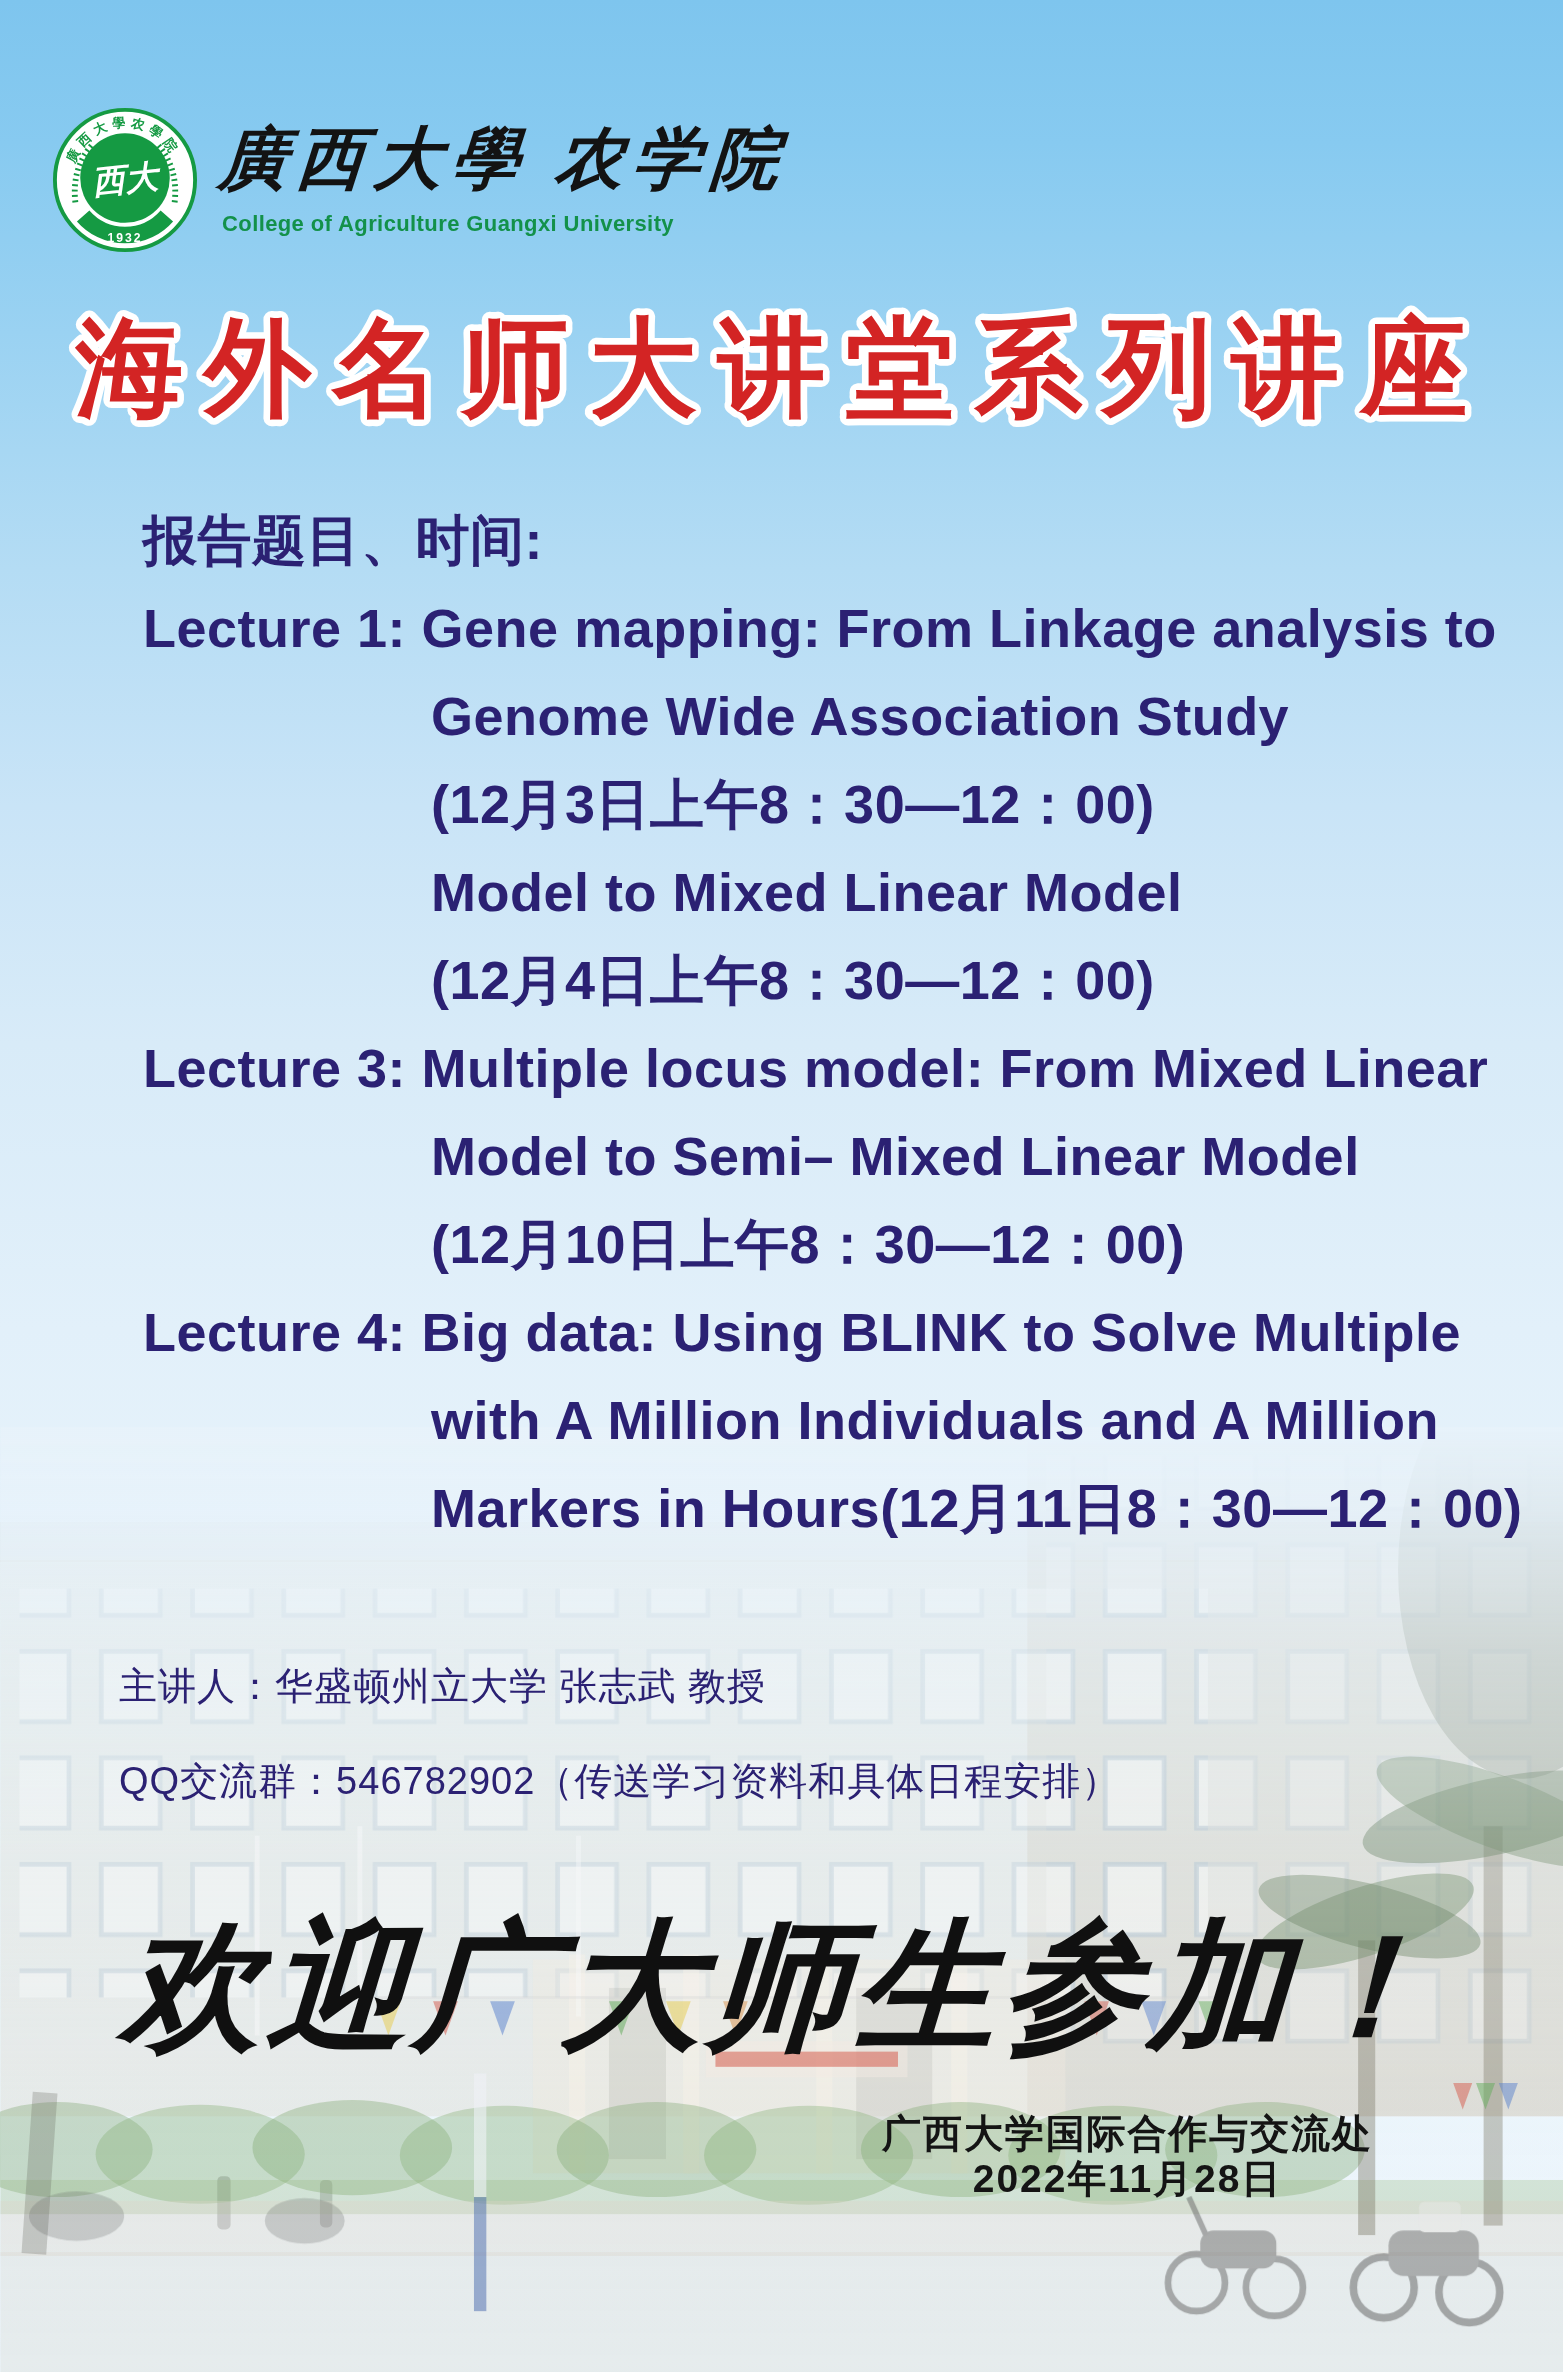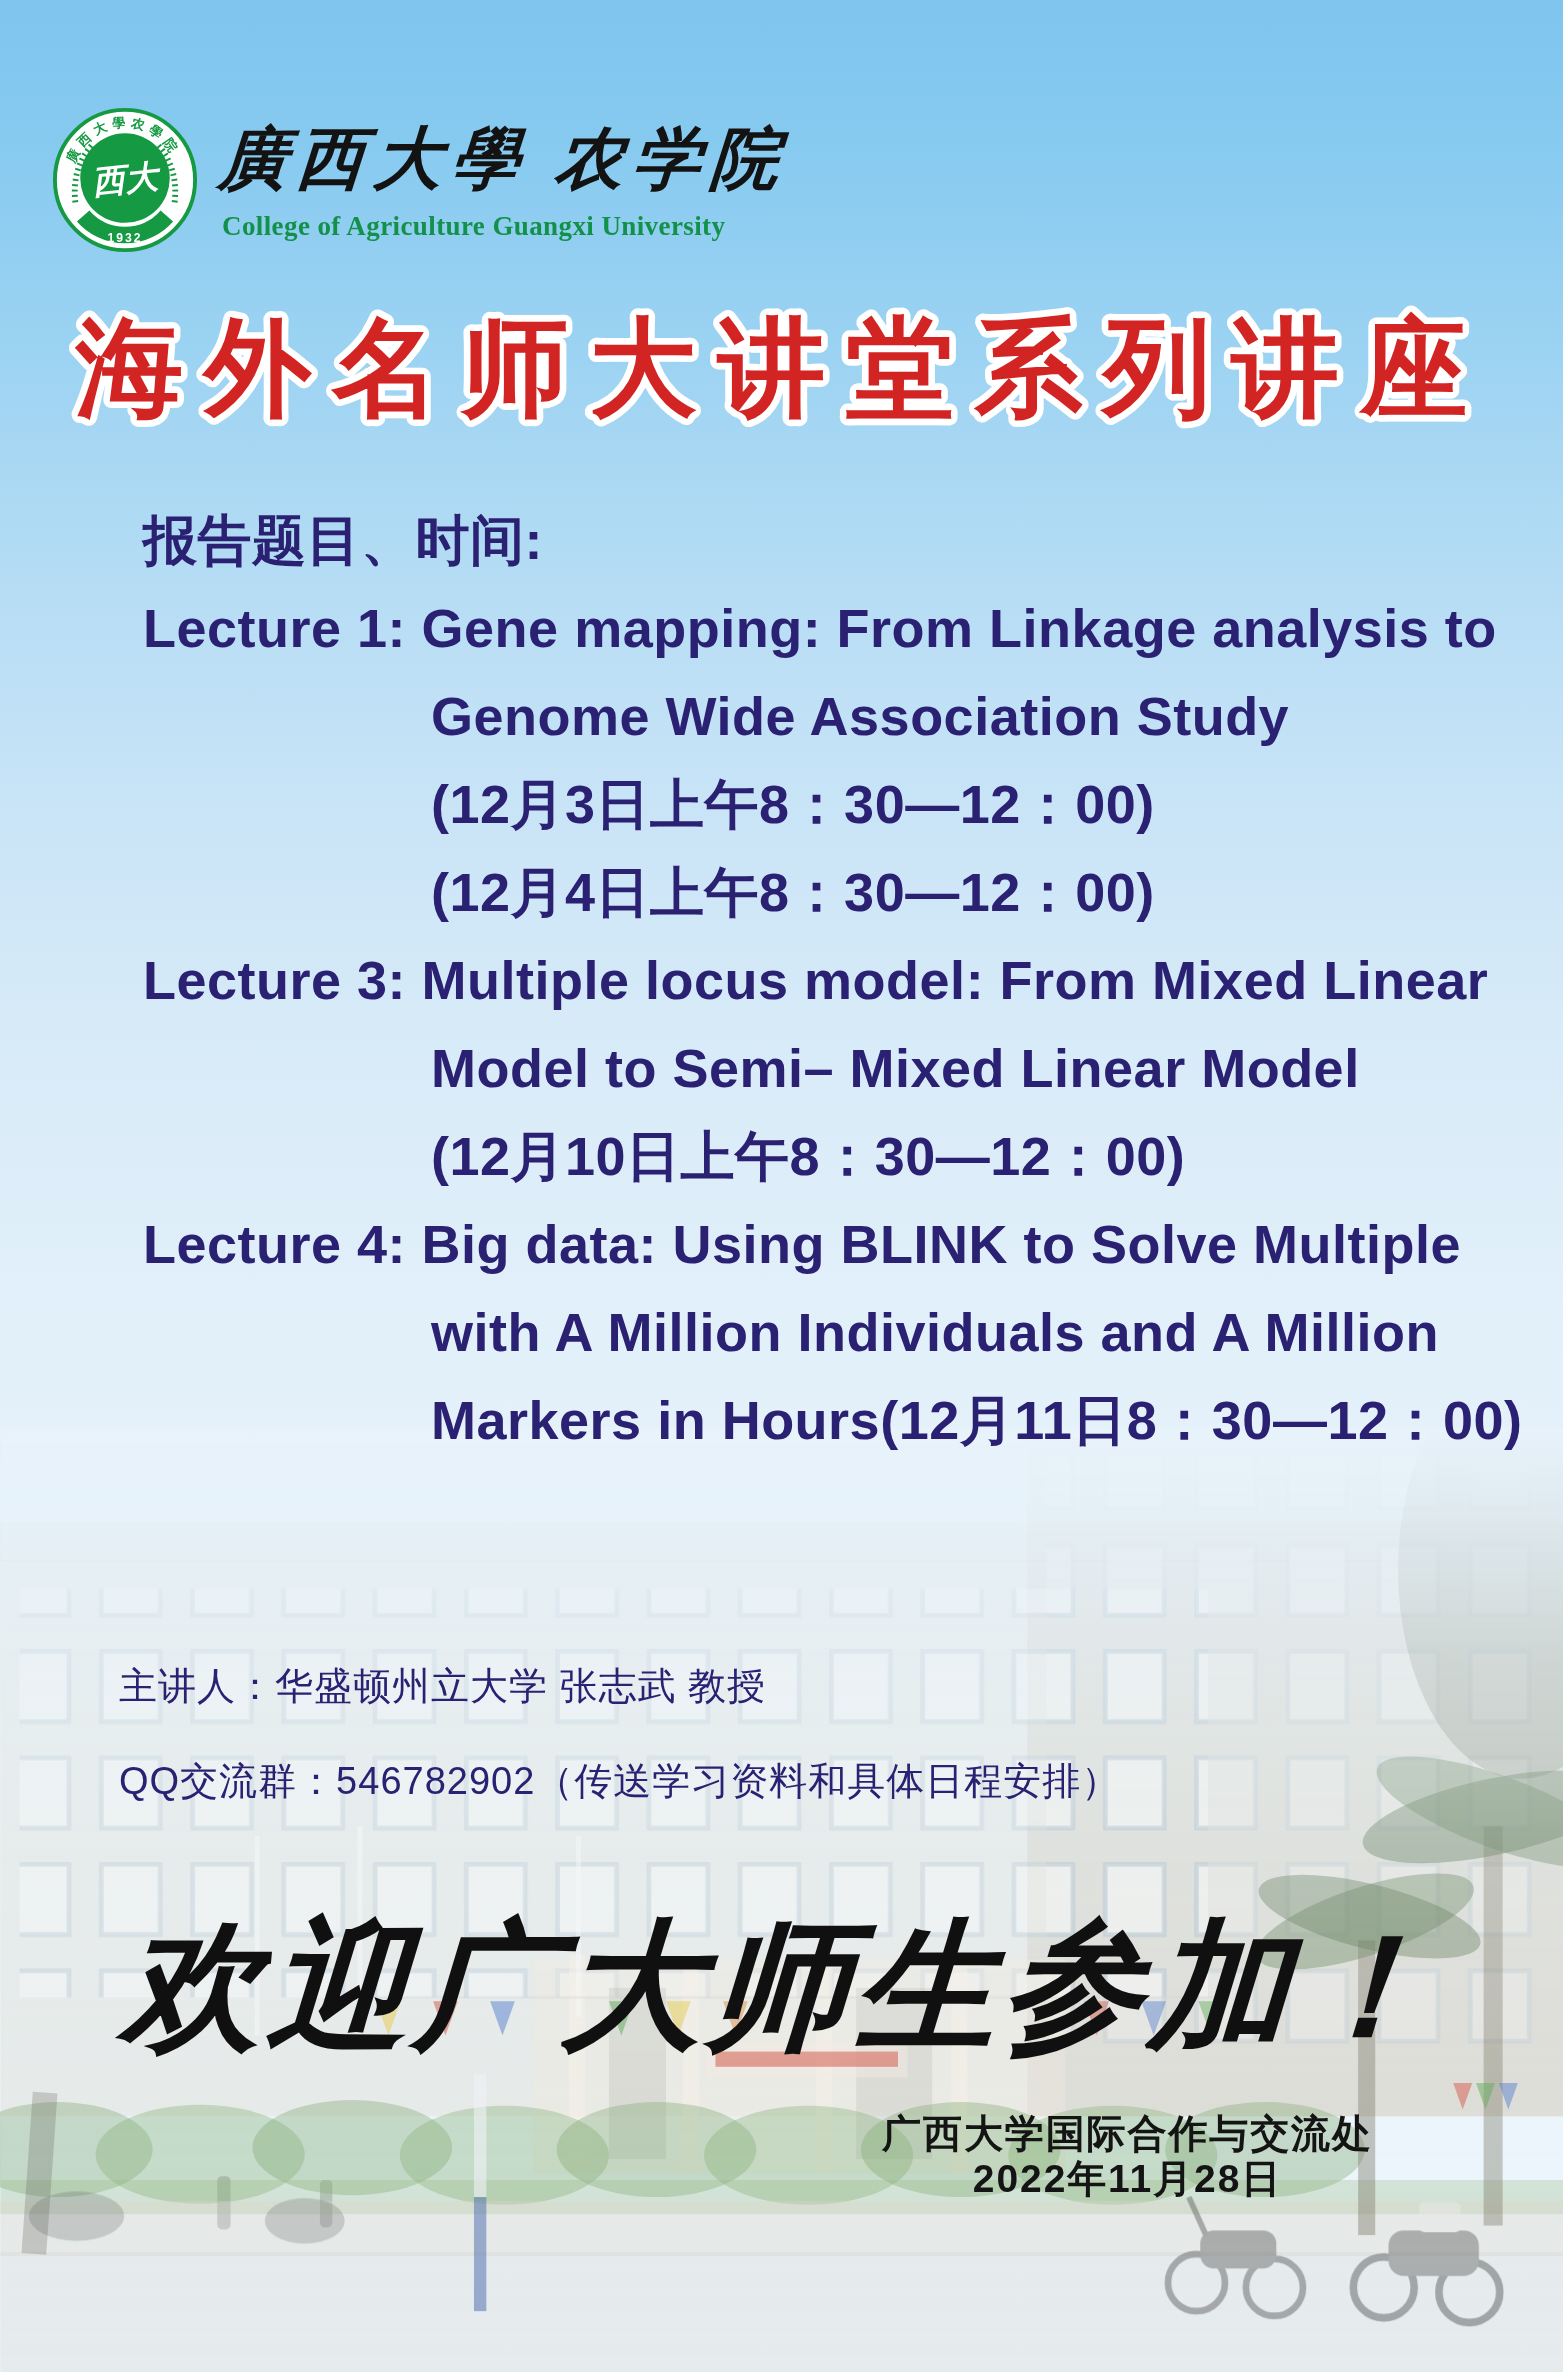--- a/index.html
+++ b/index.html
@@ -14,22 +14,22 @@
 
   
   .logo-svg{position:absolute;left:52px;top:107px;width:146px;height:146px;z-index:2;}
   .brand-cn{
     position:absolute;left:219px;top:114px;z-index:2;
     font-family:"Liberation Serif","DejaVu Serif",serif;font-style:italic;font-weight:bold;
     font-size:68px;color:#131313;letter-spacing:9.5px;white-space:nowrap;transform:skewX(-4deg);
   }
   .brand-en{
     position:absolute;left:222px;top:211px;z-index:2;
-    font-family:Liberation Serif, serif;font-weight:bold;
-    font-size:27px;color:#13914a;letter-spacing:0.4px;white-space:nowrap;
+    font-family:Liberation Sans, sans-serif;font-weight:bold;
+    font-size:22px;color:#13914a;letter-spacing:0.4px;white-space:nowrap;
   }
 
   .title-svg{position:absolute;left:0;top:285px;width:1564px;height:162px;z-index:2;}
 
   
   .body-block{position:absolute;left:119px;top:496px;z-index:2;}
   .line{
     height:88px;line-height:88px;font-size:54px;font-weight:bold;color:#2b2173;
     white-space:nowrap;letter-spacing:0.5px;margin-left:24px;
   }
@@ -178,20 +178,21 @@
 
   <svg class="title-svg" viewBox="0 0 1644 170">
     <text x="822" y="126" text-anchor="middle" font-size="113" font-weight="bold" letter-spacing="22" stroke="#ffffff" stroke-width="14" stroke-linejoin="round" paint-order="stroke" fill="#d32424">海外名师大讲堂系列讲座</text>
   </svg>
 
   <div class="body-block layer-text">
     <div class="line">报告题目、时间:</div>
     <div class="line">Lecture 1: Gene mapping: From Linkage analysis to</div>
     <div class="line ind">Genome Wide Association Study</div>
     <div class="line ind">(12月3日上午8：30—12：00)</div>
+    <div class="line ind">Model to Mixed Linear Model</div>
     <div class="line ind">(12月4日上午8：30—12：00)</div>
     <div class="line">Lecture 3: Multiple locus model: From Mixed Linear</div>
     <div class="line ind">Model to Semi– Mixed Linear Model</div>
     <div class="line ind">(12月10日上午8：30—12：00)</div>
     <div class="line">Lecture 4: Big data: Using BLINK to Solve Multiple</div>
     <div class="line ind">with A Million Individuals and A Million</div>
     <div class="line ind">Markers in Hours(12月11日8：30—12：00)</div>
   </div>
 
   <div class="details layer-text">

